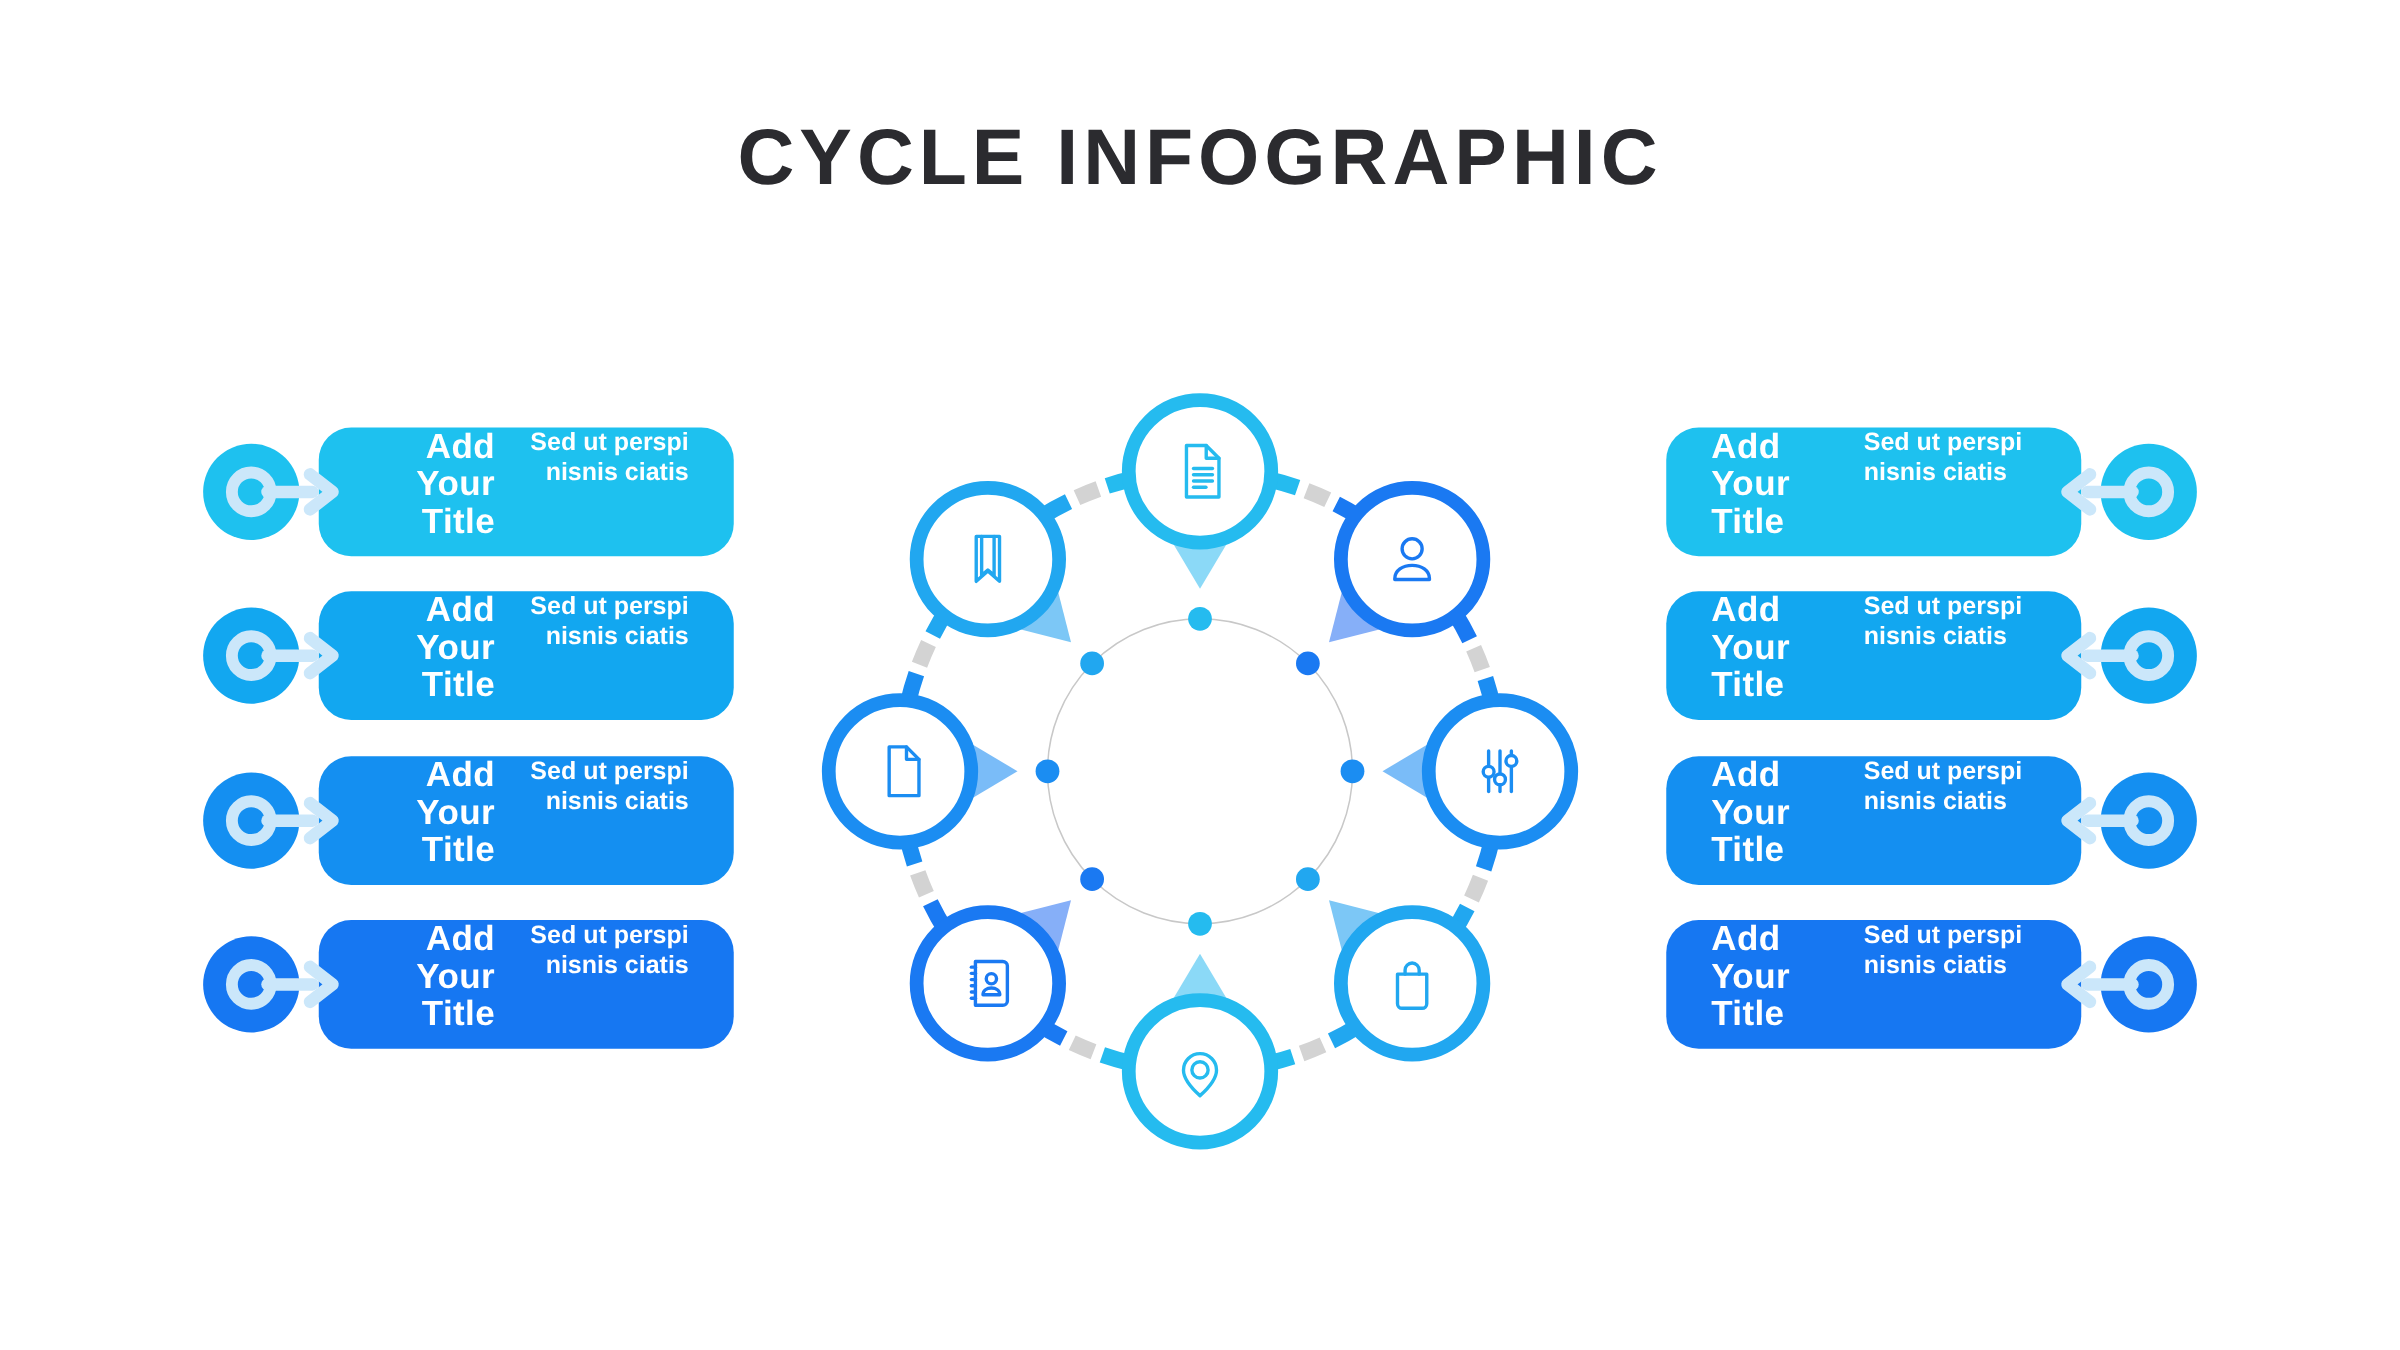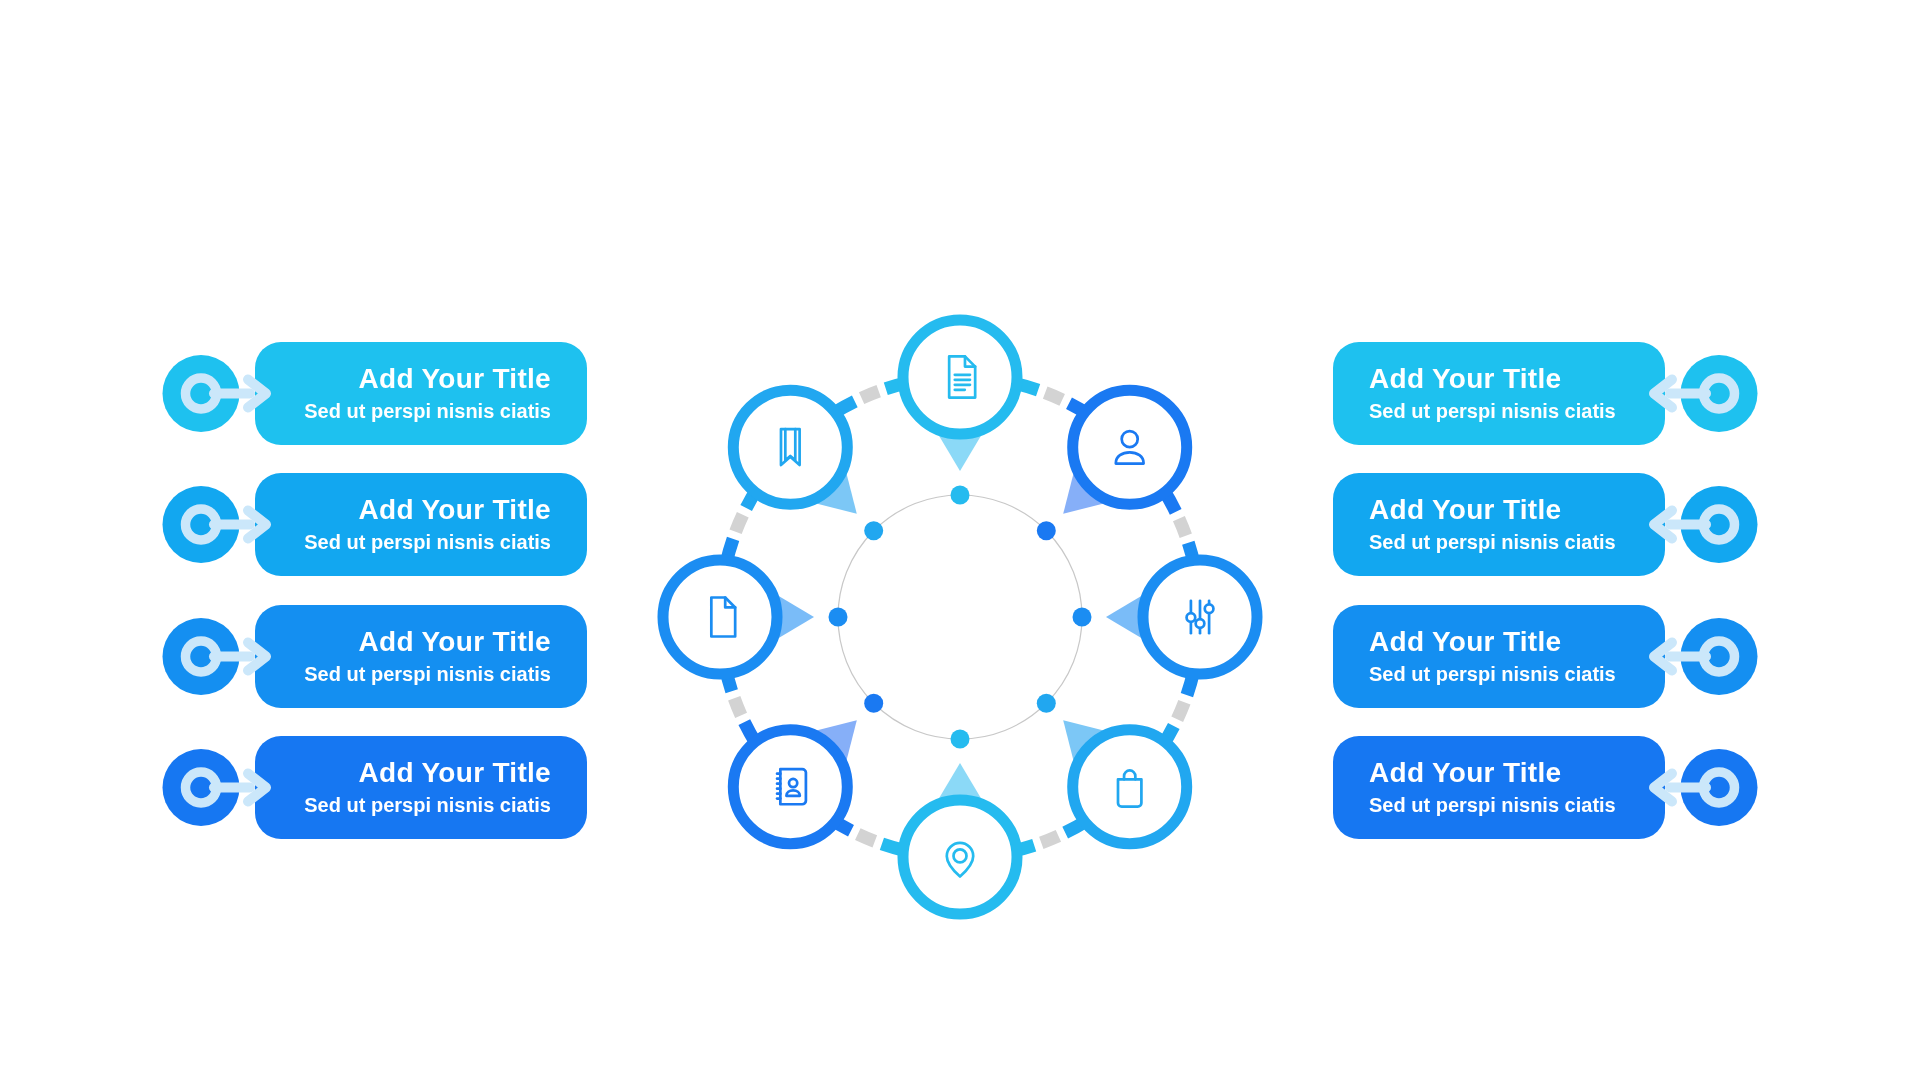--- a/index.html
+++ b/index.html
@@ -1,33 +1,34 @@
 <!DOCTYPE html>
 <html><head>
 <meta charset="utf-8">
 <style>
   html,body{margin:0;padding:0;background:#fff;}
   .page{position:relative;width:1920px;height:1080px;background:#ffffff;overflow:hidden;
         font-family:"Liberation Sans",sans-serif;}
   .main-title{position:absolute;top:94px;left:0;width:1920px;text-align:center;
         font-size:63px;line-height:64px;font-weight:800;letter-spacing:4px;color:#2B2B2F;}
   .card{position:absolute;width:332px;height:103px;border-radius:26px;box-sizing:border-box;
-        color:#fff;display:flex;flex-direction:column;justify-content:center;gap:5px;}
+        color:#fff;display:flex;flex-direction:row;justify-content:center;gap:5px;}
   .card.left{left:255px;text-align:right;padding-right:36px;padding-left:24px;}
   .card.right{left:1333px;text-align:left;padding-left:36px;padding-right:24px;}
   .card.row0{top:342px;} .card.row1{top:473px;} .card.row2{top:605px;} .card.row3{top:736px;}
   .card-title{font-size:28px;font-weight:bold;letter-spacing:.3px;line-height:30px;}
   .card-sub{font-size:20px;font-weight:700;line-height:24px;}
   #overlay{position:absolute;left:0;top:0;width:1920px;height:1080px;pointer-events:none;}
 </style>
 </head>
 <body>
 
 <div class="page">
 
+  <div class="main-title">CYCLE INFOGRAPHIC</div>
 
   <div class="card left row0" style="background: rgb(30, 193, 239);">
     <div class="card-title">Add Your Title</div>
     <div class="card-sub">Sed ut perspi nisnis ciatis</div>
   </div>
   <div class="card left row1" style="background: rgb(18, 167, 240);">
     <div class="card-title">Add Your Title</div>
     <div class="card-sub">Sed ut perspi nisnis ciatis</div>
   </div>
   <div class="card left row2" style="background: rgb(20, 143, 241);">

